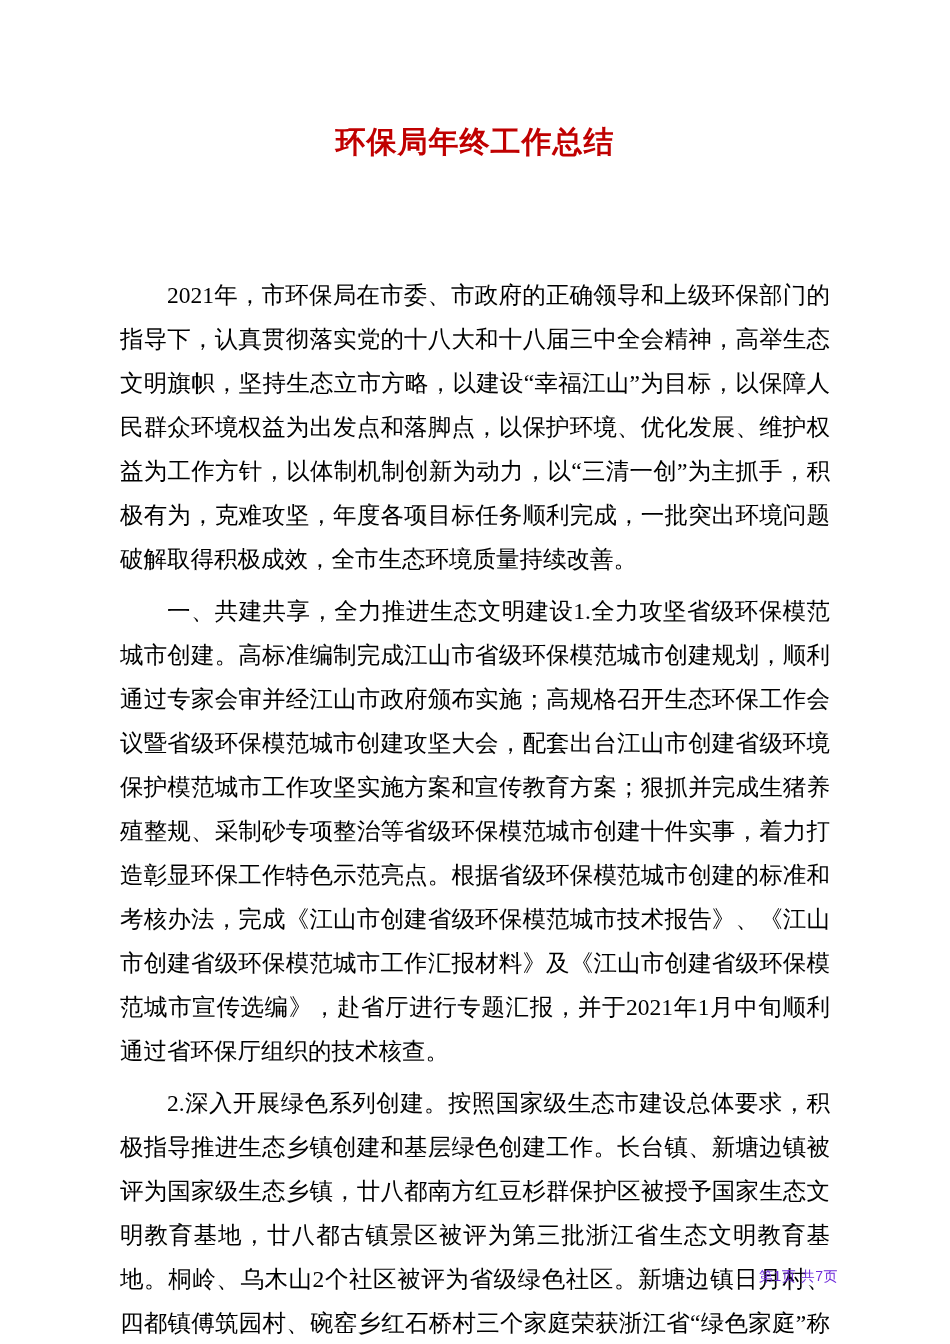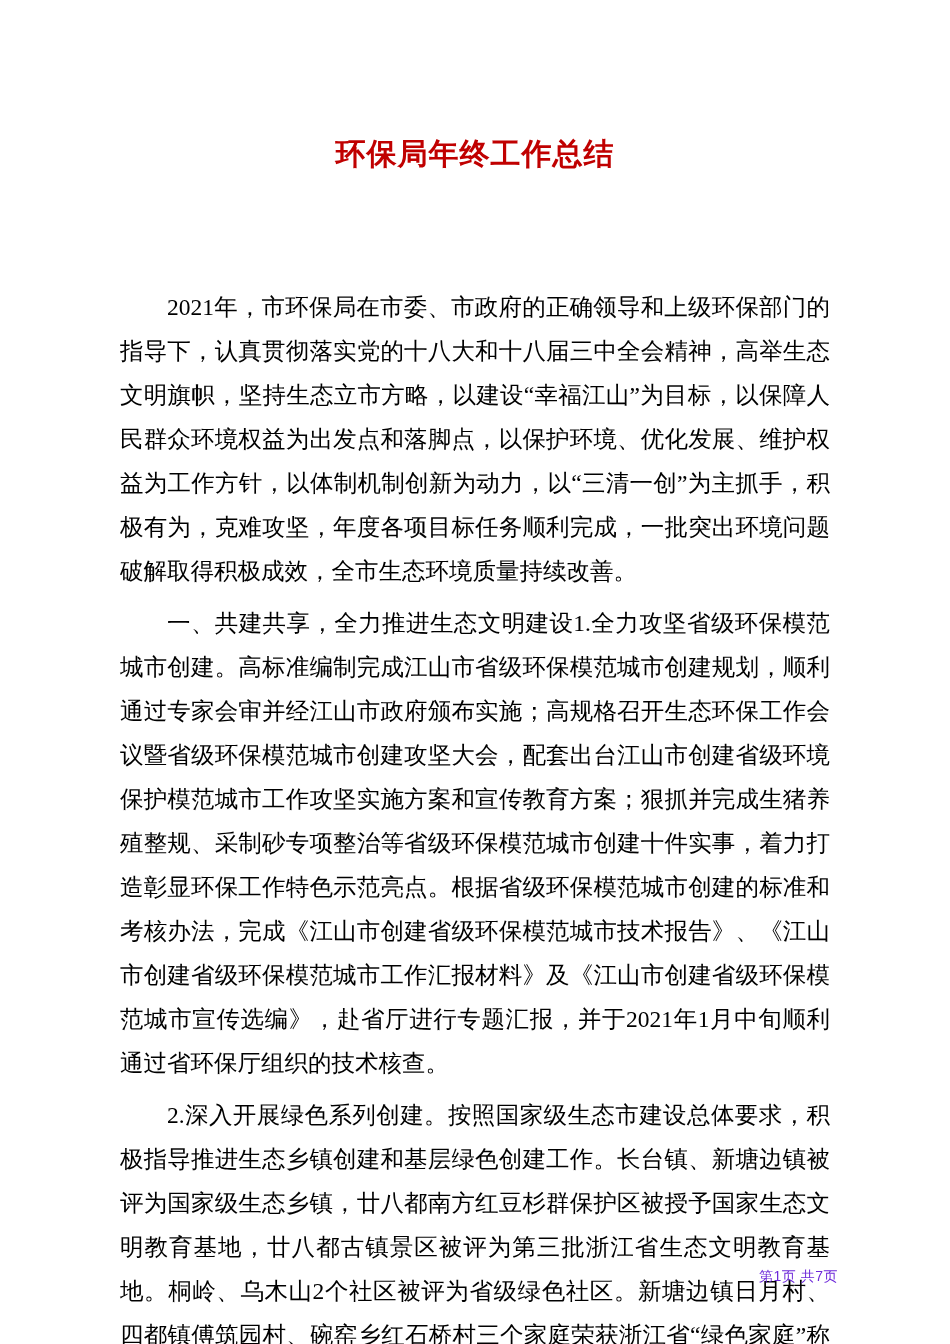--- a/index.html
+++ b/index.html
@@ -15,21 +15,21 @@
     position: relative;
     overflow: hidden;
   }
   .page {
     position: absolute;
     left: 0;
     top: 0;
     width: 950px;
     height: 1344px;
     box-sizing: border-box;
-    padding: 16px 112px;
+    padding: 4px 112px;
   }
   .doc-title {
     margin-top: 118px;
     text-align: center;
     color: #c00000;
     font-size: 30px;
     font-weight: bold;
     letter-spacing: 1px;
     font-family: "Liberation Serif", "DejaVu Serif", serif;
   }

